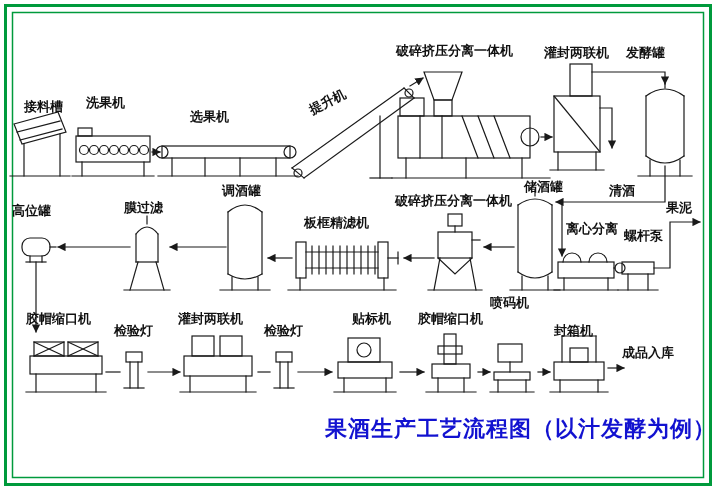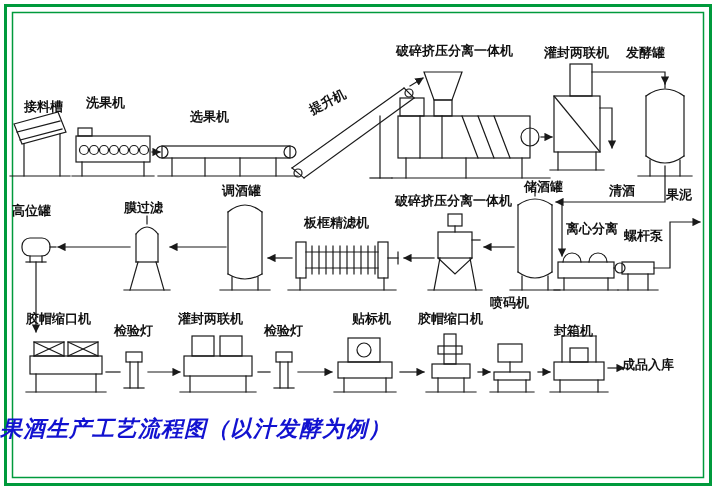--- a/index.html
+++ b/index.html
@@ -8,22 +8,22 @@
     position:relative; width:716px; height:490px; background:#ffffff;
     font-family:"DejaVu Sans", sans-serif; overflow:hidden;
   }
   .stage svg { position:absolute; left:0; top:0; }
   .lbl {
     position:absolute; font-size:13px; font-weight:bold; color:#111;
     white-space:nowrap; line-height:1;
   }
   .lbl.rot { transform:rotate(-27deg); transform-origin:left center; }
   .title {
-    position:absolute; left:0; right:0; top:414px; text-align:left;
-    font-size:22px; font-weight:bold; font-style:italic;
+    position:absolute; left:0; right:0; top:414px; text-align:right;
+    font-size:22px; font-weight:bold; 
     letter-spacing:1px; color:var(--title);
   }
 </style>
 </head>
 <body>
 
 <div class="stage">
 
 <svg width="716" height="490" viewBox="0 0 716 490">
   <defs>
@@ -321,28 +321,28 @@
 <span class="lbl" style="left:396px;top:44px">破碎挤压分离一体机</span>
 <span class="lbl" style="left:544px;top:46px">灌封两联机</span>
 <span class="lbl" style="left:626px;top:46px">发酵罐</span>
 <span class="lbl" style="left:12px;top:204px">高位罐</span>
 <span class="lbl" style="left:124px;top:201px">膜过滤</span>
 <span class="lbl" style="left:222px;top:184px">调酒罐</span>
 <span class="lbl" style="left:304px;top:216px">板框精滤机</span>
 <span class="lbl" style="left:395px;top:194px">破碎挤压分离一体机</span>
 <span class="lbl" style="left:524px;top:180px">储酒罐</span>
 <span class="lbl" style="left:609px;top:184px">清酒</span>
-<span class="lbl" style="left:666px;top:188px">果泥</span>
+<span class="lbl" style="left:666px;top:201px">果泥</span>
 <span class="lbl" style="left:566px;top:222px">离心分离</span>
 <span class="lbl" style="left:624px;top:229px">螺杆泵</span>
 <span class="lbl" style="left:26px;top:312px">胶帽缩口机</span>
 <span class="lbl" style="left:114px;top:324px">检验灯</span>
 <span class="lbl" style="left:178px;top:312px">灌封两联机</span>
 <span class="lbl" style="left:264px;top:324px">检验灯</span>
 <span class="lbl" style="left:352px;top:312px">贴标机</span>
 <span class="lbl" style="left:418px;top:312px">胶帽缩口机</span>
 <span class="lbl" style="left:490px;top:296px">喷码机</span>
 <span class="lbl" style="left:554px;top:324px">封箱机</span>
-<span class="lbl" style="left:622px;top:358px">成品入库</span>
+<span class="lbl" style="left:622px;top:346px">成品入库</span>
 
 <div class="title">果酒生产工艺流程图（以汁发酵为例）</div>
 
 </div>
 
 </body></html>

